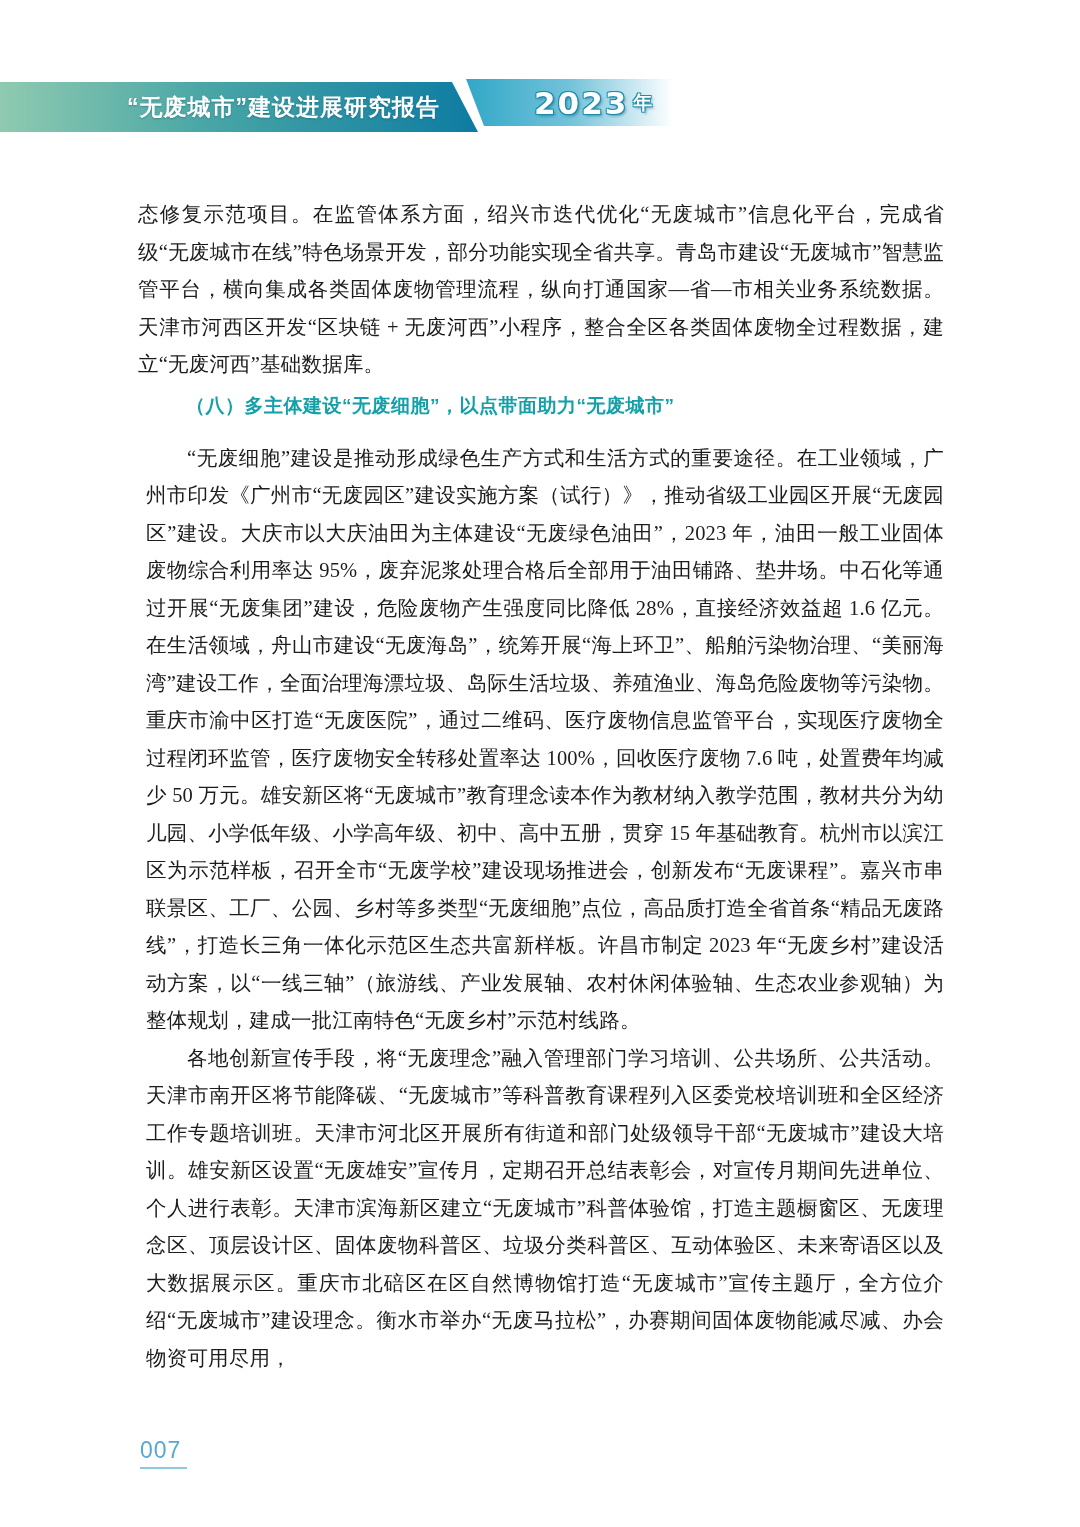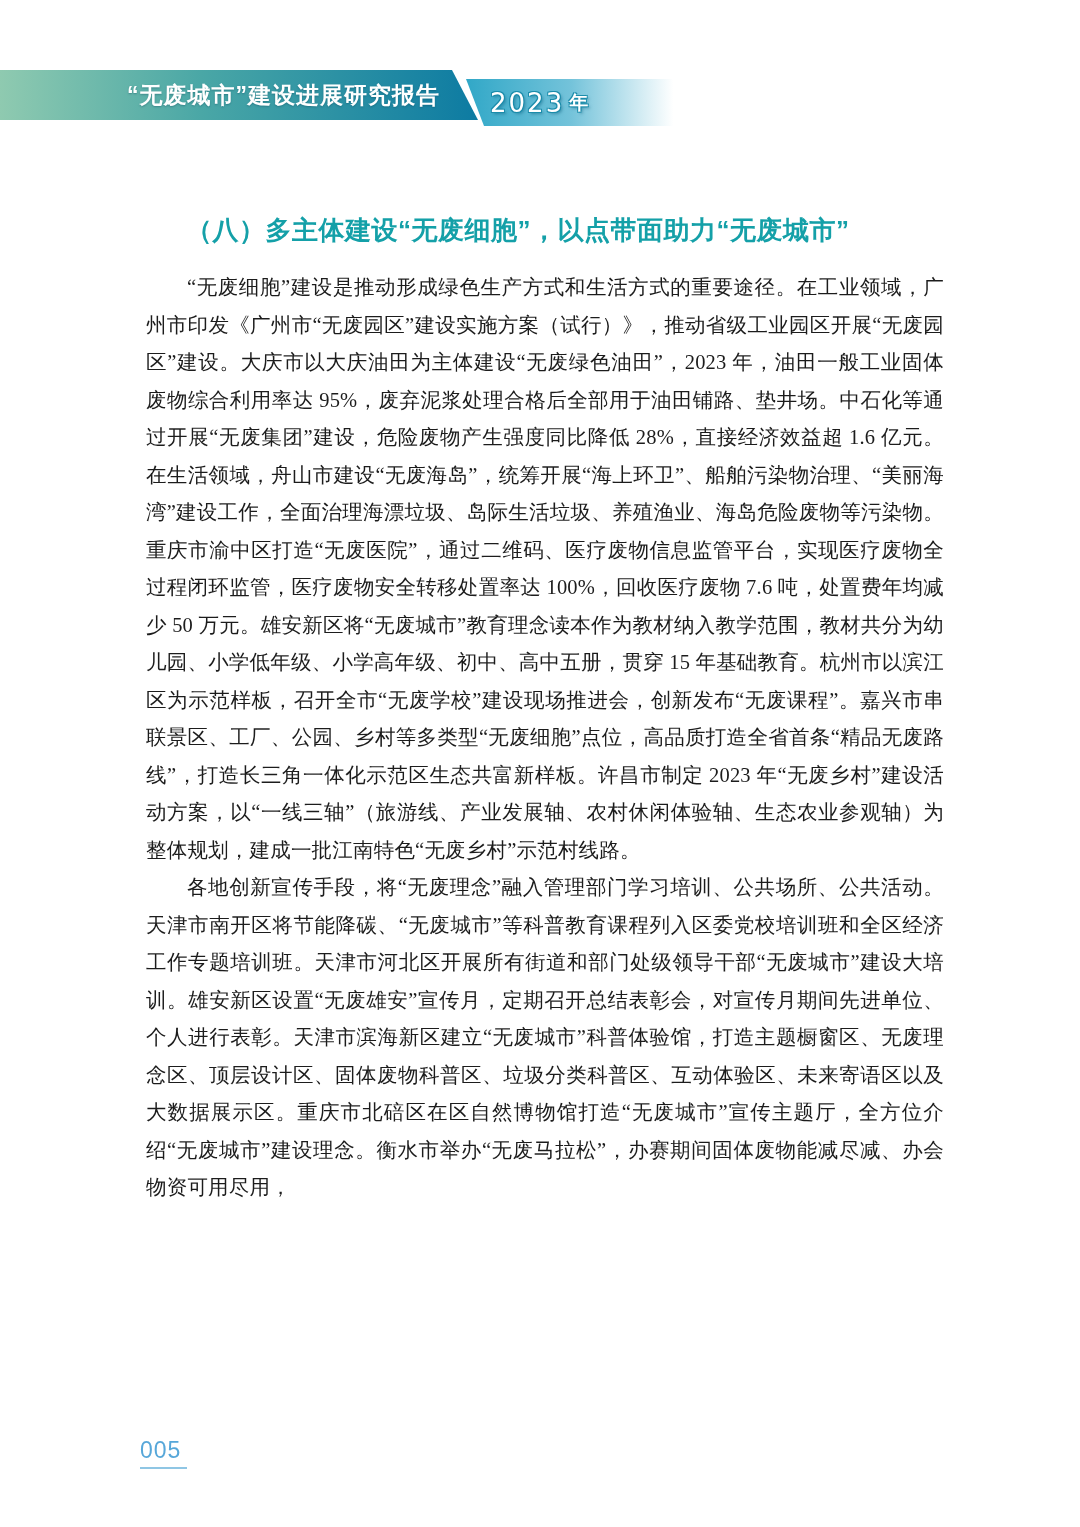--- a/index.html
+++ b/index.html
@@ -8,21 +8,21 @@
     width:1080px;
     height:1527px;
     background:#ffffff;
     overflow:hidden;
     font-family:"Liberation Serif","DejaVu Serif",serif;
   }
 
   
   .banner {
     position:absolute;
-    top:70px; left:0;
+    top:82px; left:0;
     width:478px; height:50px;
     background:linear-gradient(90deg,#8fcab0 0%, #4aa7a6 42%, #0d7ba2 100%);
     clip-path:polygon(0 0, 452px 0, 478px 100%, 0 100%);
     display:flex; align-items:center; justify-content:flex-end;
     padding-right:38px; box-sizing:border-box;
   }
   .banner-title {
     color:#ffffff;
     font-family:"Liberation Sans","DejaVu Sans",sans-serif;
     font-weight:bold;
@@ -35,26 +35,27 @@
     position:absolute;
     top:79px; left:460px;
     width:232px; height:47px;
     background:linear-gradient(90deg,#2da6c6 0%, #74c3da 48%, rgba(255,255,255,0) 92%);
     clip-path:polygon(6px 0, calc(100% - 20px) 0, 100% 100%, 24px 100%);
     display:flex; align-items:center;
     padding-left:30px; box-sizing:border-box;
   }
   .year-num {
     font-family:"DejaVu Sans","Liberation Sans",sans-serif;
-    font-weight:400;
-    font-size:26px;
+    font-weight:700;
+    font-size:31px;
     color:#ffffff;
     letter-spacing:2px;
     text-shadow:-1px -1px 0 #1b8cab, 1px -1px 0 #1b8cab, -1px 1px 0 #1b8cab,
                 1px 1px 0 #1b8cab, 2px 2px 3px rgba(15,95,125,.55);
+    margin-left:44px;
   }
   .year-suffix {
     font-family:"DejaVu Sans","Liberation Sans",sans-serif;
     font-weight:800;
     font-size:19px;
     color:#ffffff;
     margin-left:5px;
     text-shadow:-1px -1px 0 #1b8cab, 1px -1px 0 #1b8cab, -1px 1px 0 #1b8cab,
                 1px 1px 0 #1b8cab, 2px 2px 3px rgba(15,95,125,.55);
   }
@@ -68,24 +69,24 @@
   .para {
     margin:0;
     font-size:20.5px;
     line-height:37.5px;
     color:#1c1c1c;
     text-align:justify;
     letter-spacing:0.2px;
   }
   .para.indent { text-indent:2em;margin-left:8px; }
   .sec-heading {
-    margin:17px 0 21px 48px;
+    margin:9px 0 21px 48px;
     font-family:"Liberation Sans","DejaVu Sans",sans-serif;
     font-weight:bold;
-    font-size:26px;
+    font-size:19px;
     color:#14a0a8;
     letter-spacing:0.5px;
   }
 
   
   .page-num {
     position:absolute;
     left:140px; top:1437px;
     display:inline-block;
     font-family:"Liberation Sans","DejaVu Sans",sans-serif;
@@ -104,24 +105,25 @@
   <div class="banner">
     <span class="banner-title">“无废城市”建设进展研究报告</span>
   </div>
 
   <div class="year-badge">
     <span class="year-num">2023</span>
     <span class="year-suffix">年</span>
   </div>
 
   <div class="content">
+    <p class="para">态修复示范项目。在监管体系方面，绍兴市迭代优化“无废城市”信息化平台，完成省级“无废城市在线”特色场景开发，部分功能实现全省共享。青岛市建设“无废城市”智慧监管平台，横向集成各类固体废物管理流程，纵向打通国家—省—市相关业务系统数据。天津市河西区开发“区块链 + 无废河西”小程序，整合全区各类固体废物全过程数据，建立“无废河西”基础数据库。</p>
 
     <h2 class="sec-heading">（八）多主体建设“无废细胞”，以点带面助力“无废城市”</h2>
 
     <p class="para indent">“无废细胞”建设是推动形成绿色生产方式和生活方式的重要途径。在工业领域，广州市印发《广州市“无废园区”建设实施方案（试行）》，推动省级工业园区开展“无废园区”建设。大庆市以大庆油田为主体建设“无废绿色油田”，2023 年，油田一般工业固体废物综合利用率达 95%，废弃泥浆处理合格后全部用于油田铺路、垫井场。中石化等通过开展“无废集团”建设，危险废物产生强度同比降低 28%，直接经济效益超 1.6 亿元。在生活领域，舟山市建设“无废海岛”，统筹开展“海上环卫”、船舶污染物治理、“美丽海湾”建设工作，全面治理海漂垃圾、岛际生活垃圾、养殖渔业、海岛危险废物等污染物。重庆市渝中区打造“无废医院”，通过二维码、医疗废物信息监管平台，实现医疗废物全过程闭环监管，医疗废物安全转移处置率达 100%，回收医疗废物 7.6 吨，处置费年均减少 50 万元。雄安新区将“无废城市”教育理念读本作为教材纳入教学范围，教材共分为幼儿园、小学低年级、小学高年级、初中、高中五册，贯穿 15 年基础教育。杭州市以滨江区为示范样板，召开全市“无废学校”建设现场推进会，创新发布“无废课程”。嘉兴市串联景区、工厂、公园、乡村等多类型“无废细胞”点位，高品质打造全省首条“精品无废路线”，打造长三角一体化示范区生态共富新样板。许昌市制定 2023 年“无废乡村”建设活动方案，以“一线三轴”（旅游线、产业发展轴、农村休闲体验轴、生态农业参观轴）为整体规划，建成一批江南特色“无废乡村”示范村线路。</p>
 
 
     <p class="para indent">各地创新宣传手段，将“无废理念”融入管理部门学习培训、公共场所、公共活动。天津市南开区将节能降碳、“无废城市”等科普教育课程列入区委党校培训班和全区经济工作专题培训班。天津市河北区开展所有街道和部门处级领导干部“无废城市”建设大培训。雄安新区设置“无废雄安”宣传月，定期召开总结表彰会，对宣传月期间先进单位、个人进行表彰。天津市滨海新区建立“无废城市”科普体验馆，打造主题橱窗区、无废理念区、顶层设计区、固体废物科普区、垃圾分类科普区、互动体验区、未来寄语区以及大数据展示区。重庆市北碚区在区自然博物馆打造“无废城市”宣传主题厅，全方位介绍“无废城市”建设理念。衡水市举办“无废马拉松”，办赛期间固体废物能减尽减、办会物资可用尽用，</p>
   </div>
 
-  <span class="page-num">005</span>
+  <span class="page-num">007</span>
 
 </div>
 
 </body></html>

